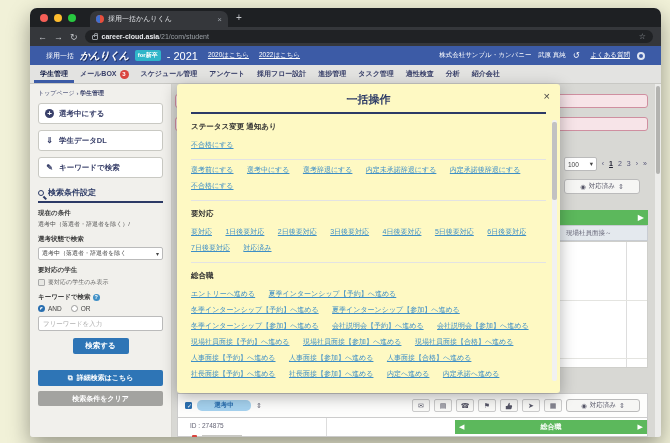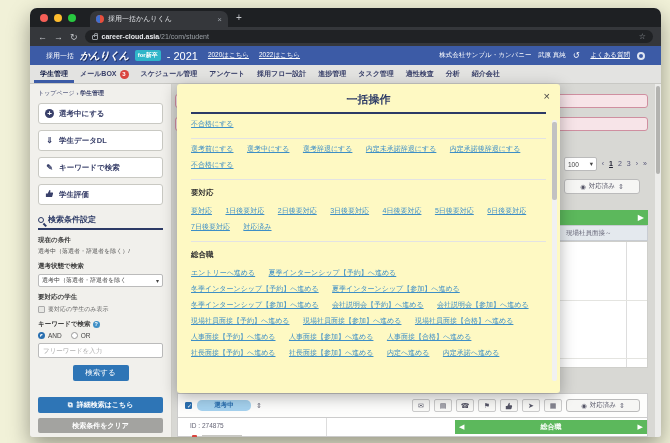--- a/index.html
+++ b/index.html
@@ -75,21 +75,21 @@
   .chk { width:7px; height:7px; border:1px solid #aaa; background:#e8e8e4; border-radius:1px; flex:none;}
   .help { width:7px; height:7px; border-radius:50%; background:#3e8fc6; color:#fff; font-size:5.5px; line-height:7px; text-align:center; display:inline-block; margin-left:2px;}
   .radio-row { display:flex; align-items:center; gap:3px; margin-top:3px; font-size:6.5px; color:#444; }
   .radio { width:7px; height:7px; border-radius:50%; border:1px solid #999; background:#fff; flex:none; }
   .radio.sel { border:2px solid #2a6fb0; background:#fff; position:relative;}
   .radio.sel:after{content:"";position:absolute;left:1px;top:1px;width:3px;height:3px;background:#2a6fb0;border-radius:50%;}
   .fw-input { margin-top:4px; width:100%; height:15px; border:1px solid #bbb; border-radius:2px; background:#fff;
               font-size:6.5px; padding:0 4px; color:#333; font-family:inherit;}
   .fw-input::placeholder { color:#aaa; }
   .search-btn { display:block; margin:7px auto 0; width:56px; height:16px; background:#2e75b6; color:#fff;
-                font-size:7.5px; font-weight:normal; border:none; border-radius:2px; }
+                font-size:7.5px; font-weight:bold; border:none; border-radius:2px; }
   .adv-btn { margin-top:16px; width:100%; height:16px; background:#2e75b6; color:#fff; font-size:7px; font-weight:bold;
              border:none; border-radius:2px; display:flex; align-items:center; justify-content:center; gap:4px;}
   .clear-btn { margin-top:5px; width:100%; height:15px; background:#a3a3a0; color:#fff; font-size:7px; font-weight:bold;
                border:none; border-radius:2px; }
 
   .main { flex:1; position:relative; background:#d8d8d4; }
   .alert { position:absolute; left:3px; right:13px; height:14px; background:#f7e4e8; border:1px solid #cf8fa0; border-radius:3px; }
   .pager-select { position:absolute; left:392px; top:73px; width:33px; height:14px; background:#fff; border:1px solid #bbb;
                   border-radius:2px; font-size:6.5px; color:#444; display:flex; align-items:center; justify-content:space-between; padding:0 3px;}
   .pagination { position:absolute; right:14px; top:76px; font-size:7px; color:#557; display:flex; gap:5px; }
@@ -231,28 +231,20 @@
         <span>選考中にする</span>
       </button>
       <button class="sbtn">
         <span class="sicon">⇓</span>
         <span>学生データDL</span>
       </button>
       <button class="sbtn">
         <span class="sicon">✎</span>
         <span>キーワードで検索</span>
       </button>
-      <button class="sbtn">
-        <span class="sicon">
-          <svg width="9" height="9" viewBox="0 0 10 10">
-              <path d="M1 5h2v4H1zM3 9V5l2-4c.8 0 1.2.6 1 1.5L5.7 4H8c.7 0 1.1.6.9 1.2l-.9 3.2c-.1.4-.5.6-.9.6H3z" fill="#39406a"></path>
-            </svg>
-        </span>
-        <span>学生評価</span>
-      </button>
 
       <div class="search-panel">
         <div class="sp-title">
           <span class="mag"></span>
           <span>検索条件設定</span>
         </div>
         <div class="sp-label">現在の条件</div>
         <div class="sp-value">選考中（落選者・辞退者を除く）/</div>
         <div class="sp-label">選考状態で検索</div>
         <div class="sp-select">
@@ -360,20 +352,21 @@
         </div>
 
       <div class="modal">
         <div class="m-title">一括操作</div>
         <span class="m-close">×</span>
         <div class="m-rule"></div>
         <div class="m-scroll">
             <div class="m-thumb"></div>
           </div>
 
+        <div class="m-head">ステータス変更 通知あり</div>
         <div class="m-links">
           <a class="mlink">不合格にする</a>
         </div>
         <hr class="m-hr">
 
         <div class="m-links">
           <a class="mlink">選考前にする</a>
           <a class="mlink">選考中にする</a>
           <a class="mlink">選考辞退にする</a>
           <a class="mlink">内定未承諾辞退にする</a>

